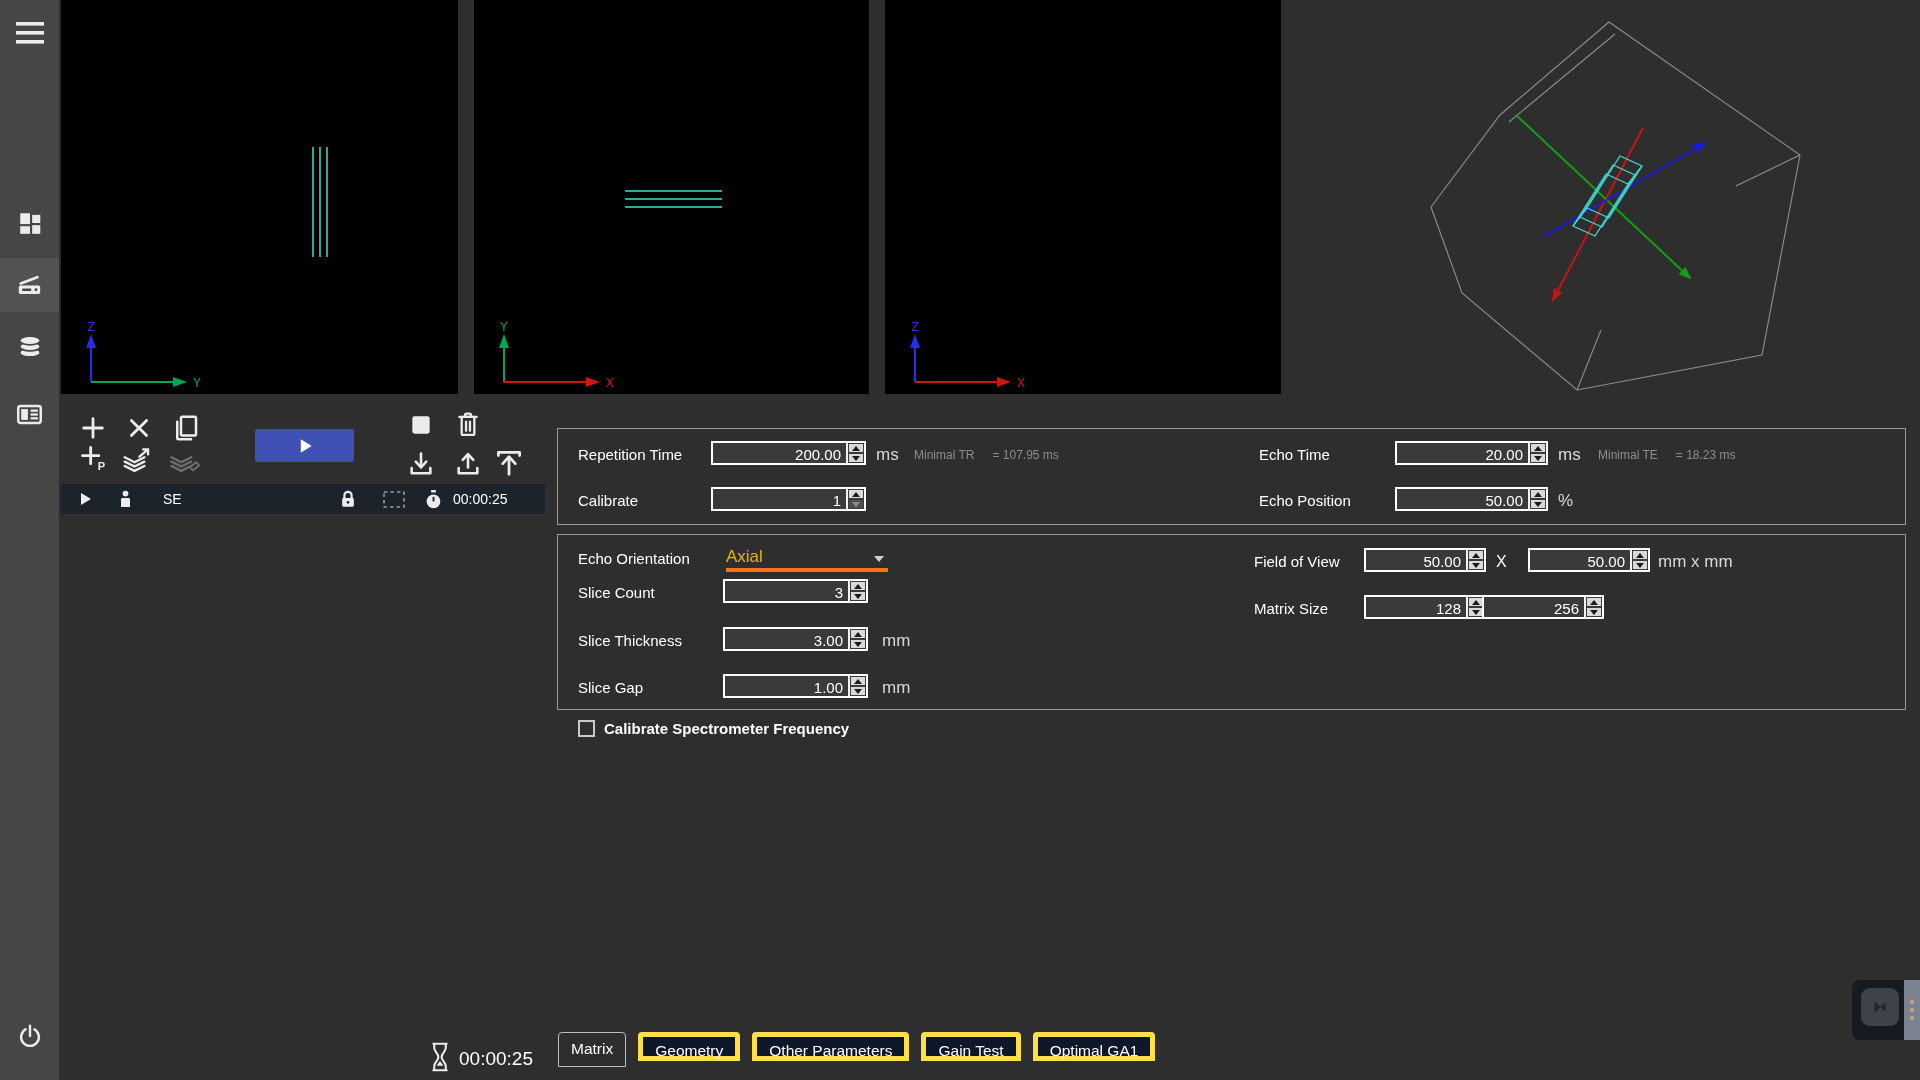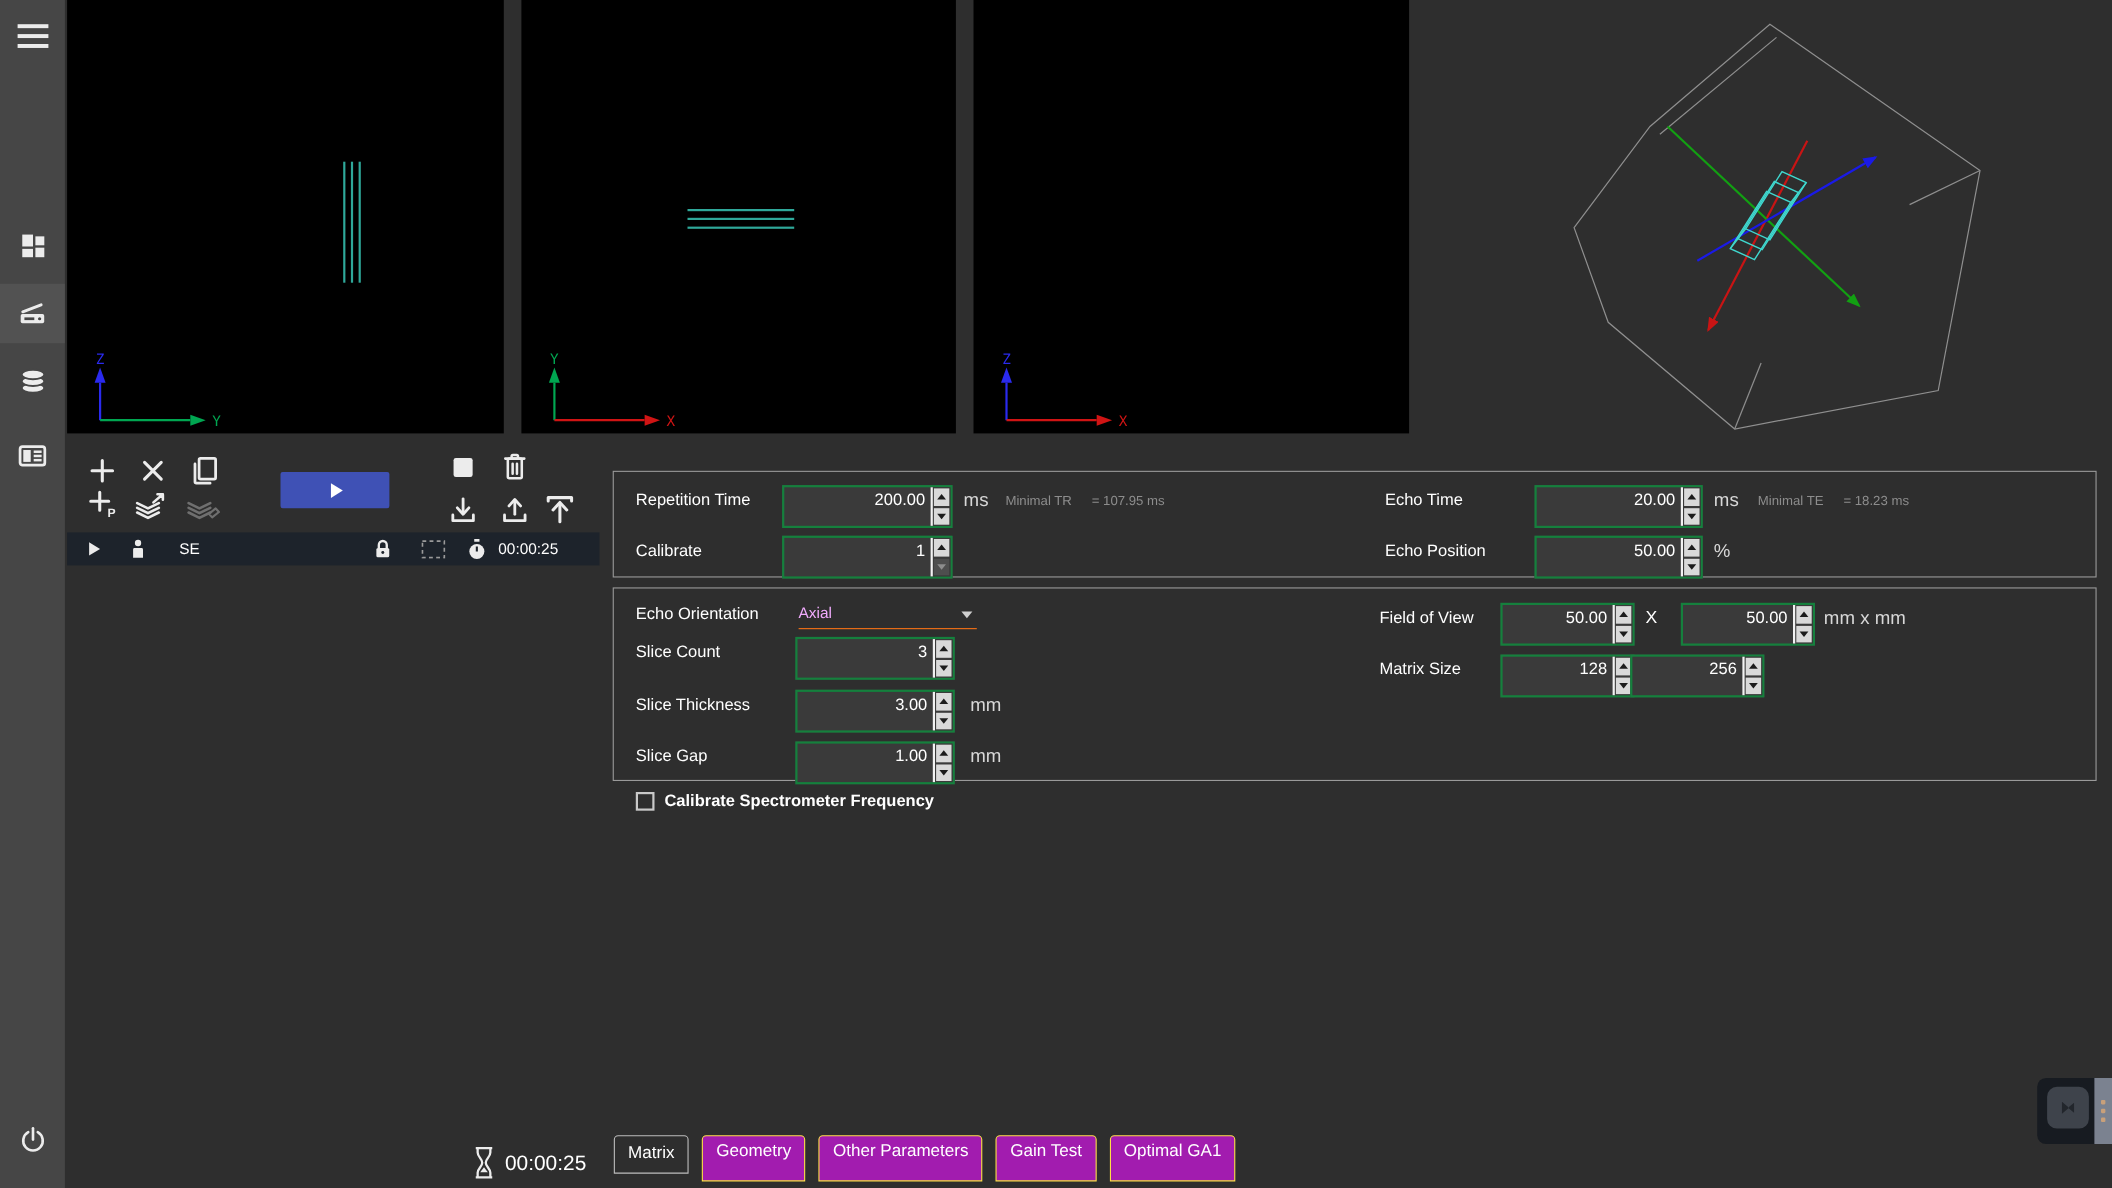--- a/index.html
+++ b/index.html
@@ -34,40 +34,40 @@
   #scan-row{position:absolute;left:61px;top:484px;width:484px;height:30px;background:#1d232b;display:flex;align-items:center;cursor:pointer}
   #scan-row .ico{position:absolute;display:flex;align-items:center;justify-content:center}
   .scan-txt{color:#fff;font-size:14px}
 
   
   .gbox{position:absolute;border:1px solid #9a9a9a}
   .plabel{position:absolute;color:#fff;font-size:15px;line-height:28px;white-space:nowrap}
   .unit{position:absolute;color:#d8d8d8;font-size:17px;line-height:28px;white-space:nowrap}
   .sep-x{position:absolute;color:#fff;font-size:16px;line-height:28px}
   .minimal{position:absolute;display:flex;gap:18px;color:#8d8d8d;font-size:12px;line-height:28px;white-space:nowrap}
-  .ninput{position:absolute;display:flex;height:39px;background:#3a3a3a;border:2px solid #15803d;cursor:text}
+  .ninput{position:absolute;display:flex;height:24px;background:#3a3a3a;border:2px solid #ffffff;cursor:text}
   .ninput .val{flex:1;color:#fff;font-size:15px;line-height:23px;text-align:right;padding-right:5px;overflow:hidden}
   .spin{width:18px;display:flex;flex-direction:column;gap:2px;padding:1px;background:#3a3a3a;border-left:2px solid #f2f2f2}
   .sbtn{flex:1;background:#d9d9d9;display:flex;align-items:center;justify-content:center;cursor:pointer}
   .sbtn.up::after{content:"";border-left:4px solid transparent;border-right:4px solid transparent;border-bottom:5px solid #1c1c1c}
   .sbtn.down::after{content:"";border-left:4px solid transparent;border-right:4px solid transparent;border-top:5px solid #1c1c1c}
   .sbtn.disabled{background:#4e4e4e}
   .sbtn.disabled::after{border-top-color:#8d8d8d}
-  .dropdown{position:absolute;height:27px;border-bottom:1px solid #f97316;color:#f0abfc;font-size:14px;line-height:24px;cursor:pointer}
+  .dropdown{position:absolute;height:27px;border-bottom:4px solid #f97316;color:#eab308;font-size:17px;line-height:24px;cursor:pointer}
   .dropdown .caret{position:absolute;right:4px;top:11px;border-left:5px solid transparent;border-right:5px solid transparent;border-top:6px solid #cfcfcf}
 
   
   #calib-row{position:absolute;left:578px;top:720px;display:flex;align-items:center;gap:9px;cursor:pointer}
   #calib-box{width:17px;height:17px;border:2px solid #c9c9c9;background:transparent}
   #calib-row span{color:#fff;font-size:15px;font-weight:600}
 
   
   #footer-time{position:absolute;left:459px;top:1048px;color:#fff;font-size:19px}
   #tabs{position:absolute;left:558px;top:1032px;display:flex;gap:12px;align-items:flex-start}
-  .tab{height:42px;padding:0 12px;background:#a21caf;border:1px solid #fde047;border-radius:4px 4px 0 0;color:#fff;font-size:15.5px;line-height:27px;white-space:nowrap;cursor:pointer}
+  .tab{height:29px;padding:0 12px;background:#0f172a;border:5px solid #fde047;border-radius:4px 4px 0 0;color:#fff;font-size:15.5px;line-height:27px;white-space:nowrap;cursor:pointer}
   .tab.active{height:35px;background:#2e2e2e;border:1px solid #bdbdbd;line-height:31px}
 
   
   #corner{position:absolute;left:1852px;top:980px;width:68px;height:60px;background:#171b21;border-radius:8px 0 0 8px;display:flex}
   #corner-logo{margin:8px 0 0 9px;width:38px;height:38px;background:#3e434b;border-radius:9px;display:flex;align-items:center;justify-content:center;cursor:pointer}
   #corner-handle{position:absolute;right:0;top:0;width:16px;height:60px;background:#7b8290;display:flex;flex-direction:column;align-items:center;justify-content:center;gap:4px;cursor:pointer}
   #corner-handle i{width:4px;height:4px;border-radius:1px;background:#c9a07a}
 </style>
 </head>
 <body>

